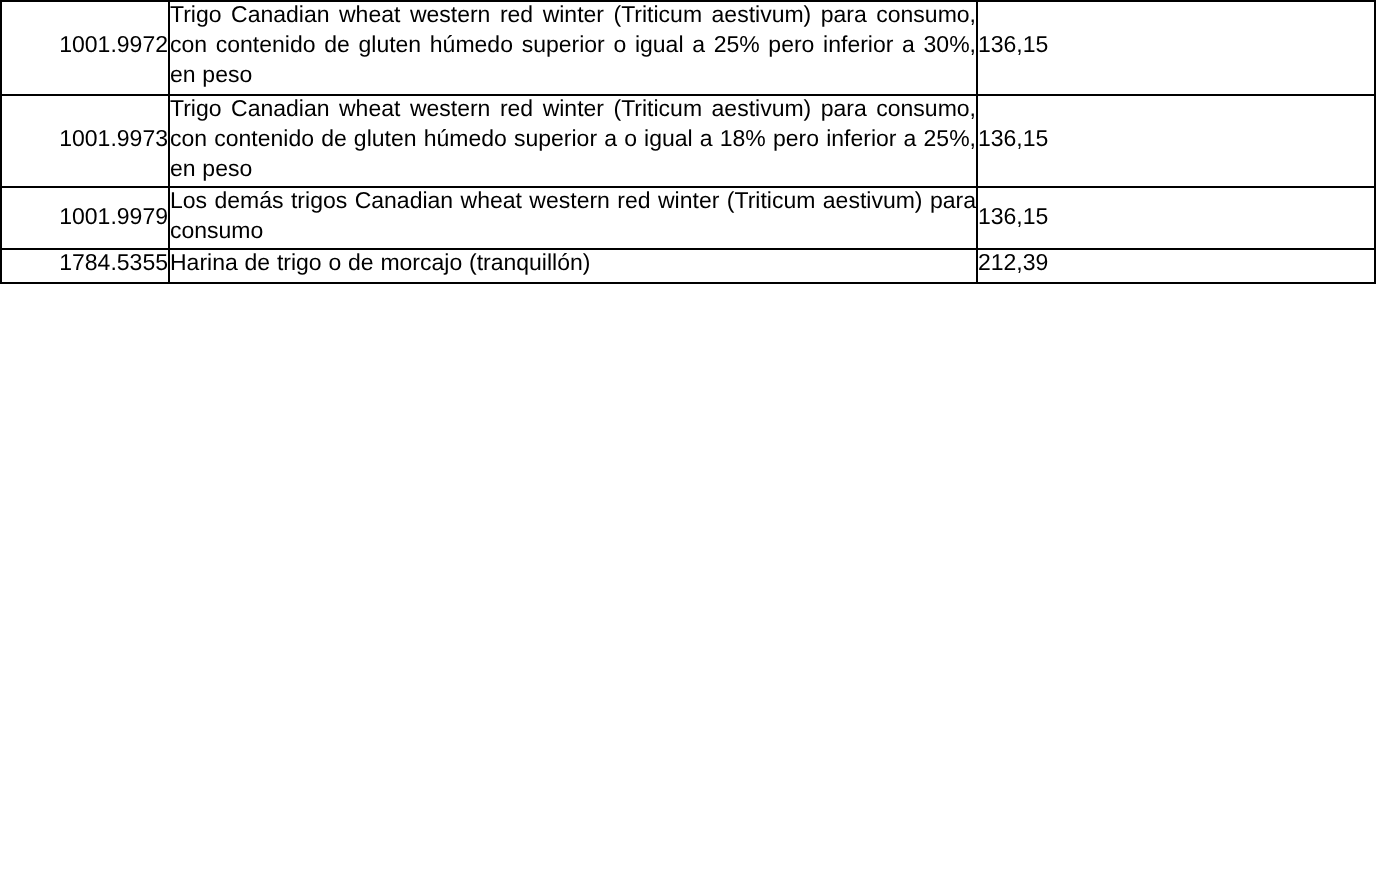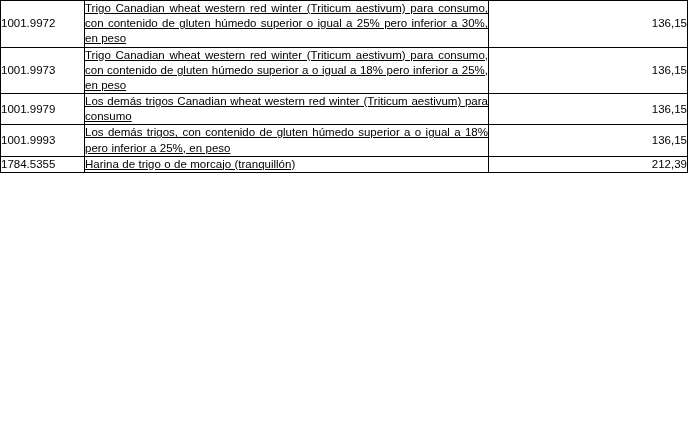--- a/index.html
+++ b/index.html
@@ -32,38 +32,37 @@
     padding: 0;
     vertical-align: middle;
     font-size: 11.5px;
     line-height: 1.32;
   }
   col.c-code { width: 84px; }
   col.c-desc { width: 404px; }
   col.c-val  { width: 199px; }
 
   .code-cell {
-    text-align: left;
+    text-align: right;
     padding: 4px 0 4px 8px;
     white-space: nowrap;
     font-size: 11.5px;
   }
   .desc-cell {
     text-align: justify;
     text-align-last: left;
     padding: 5px 7px 5px 8px;
     hyphens: none;
     word-spacing: 0.2px;
-    text-decoration: underline;
   }
   .desc-cell.single {
     text-align: left;
   }
   .val-cell {
-    text-align: right;
+    text-align: left;
     padding: 4px 6px;
     white-space: nowrap;
     font-size: 11.5px;
     margin-top: 12px;
   }
   .row-tall .code-cell,
   .row-tall .val-cell {
     vertical-align: middle;
   }
 </style>
@@ -87,24 +86,19 @@
         <td class="code-cell">1001.9973</td>
         <td class="desc-cell">Trigo Canadian wheat western red winter (Triticum aestivum) para consumo, con contenido de gluten húmedo superior a o igual a 18% pero inferior a 25%, en peso</td>
         <td class="val-cell">136,15</td>
       </tr>
       <tr>
         <td class="code-cell">1001.9979</td>
         <td class="desc-cell">Los demás trigos Canadian wheat western red winter (Triticum aestivum) para consumo</td>
         <td class="val-cell">136,15</td>
       </tr>
       <tr>
-        <td class="code-cell">1001.9993</td>
-        <td class="desc-cell">Los demás trigos, con contenido de gluten húmedo superior a o igual a 18% pero inferior a 25%, en peso</td>
-        <td class="val-cell">136,15</td>
-      </tr>
-      <tr>
         <td class="code-cell">1784.5355</td>
         <td class="desc-cell single">Harina de trigo o de morcajo (tranquillón)</td>
         <td class="val-cell">212,39</td>
       </tr>
     </tbody>
   </table>
 </div>
 
 </body></html>

